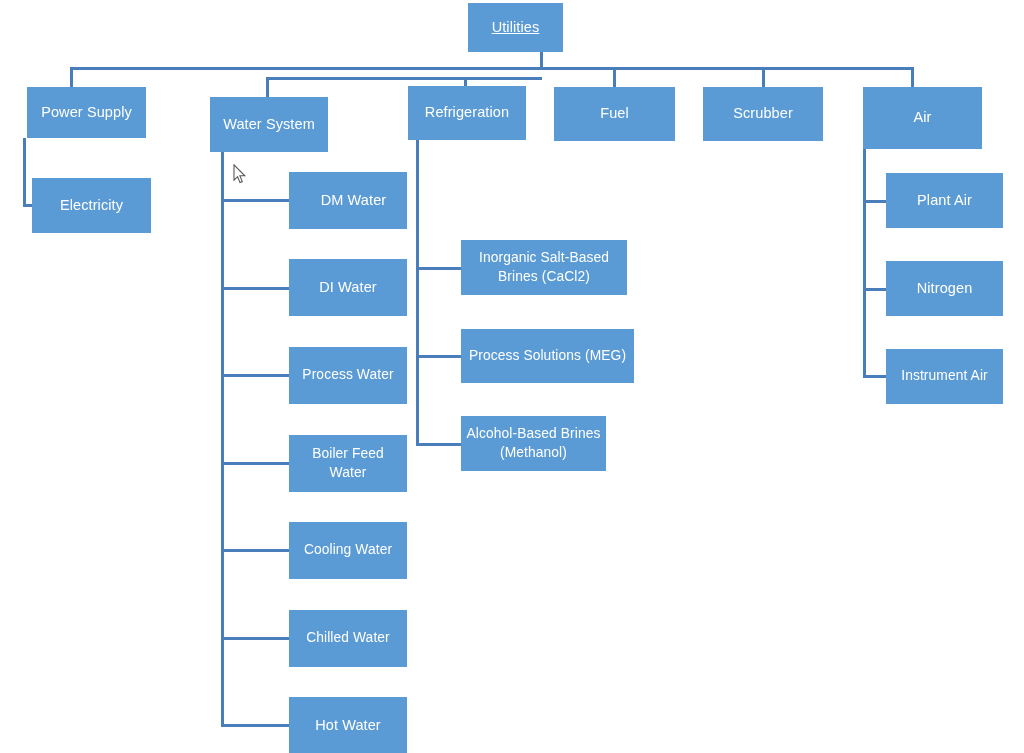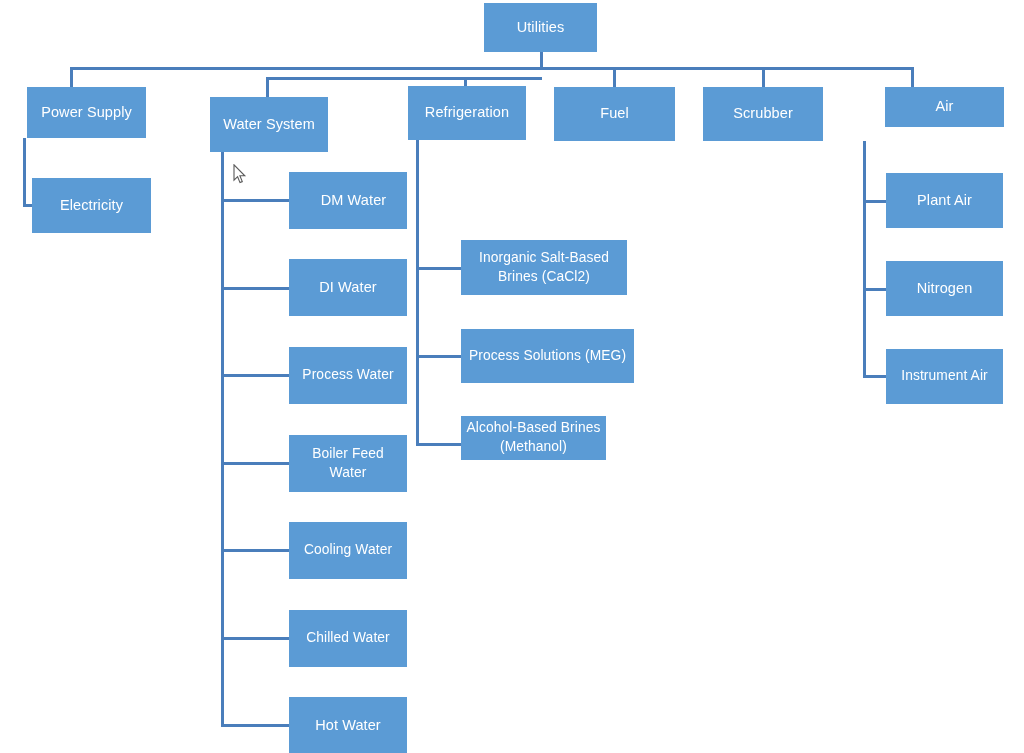--- a/index.html
+++ b/index.html
@@ -78,42 +78,42 @@
   <div class="conn v" style="left:416px; top:140px; width:3px; height:305px;"></div>
   <div class="conn h" style="left:416px; top:267px; width:45px; height:3px;"></div>
   <div class="conn h" style="left:416px; top:355px; width:45px; height:3px;"></div>
   <div class="conn h" style="left:416px; top:443px; width:45px; height:3px;"></div>
 
   <div class="conn v" style="left:863px; top:141px; width:3px; height:235px;"></div>
   <div class="conn h" style="left:863px; top:200px; width:24px; height:3px;"></div>
   <div class="conn h" style="left:863px; top:288px; width:24px; height:3px;"></div>
   <div class="conn h" style="left:863px; top:375px; width:24px; height:3px;"></div>
 
-  <div class="node" style="left:484px; top:3px; width:113px; height:49px;">Utilities</div>
+  <div class="node" style="left:468px; top:3px; width:95px; height:49px;text-decoration:underline;">Utilities</div>
 
   <div class="node" style="left:27px; top:87px; width:119px; height:51px;">Power Supply</div>
   <div class="node" style="left:210px; top:97px; width:118px; height:55px;">Water System</div>
   <div class="node" style="left:408px; top:86px; width:118px; height:54px;">Refrigeration</div>
   <div class="node" style="left:554px; top:87px; width:121px; height:54px;">Fuel</div>
   <div class="node" style="left:703px; top:87px; width:120px; height:54px;">Scrubber</div>
-  <div class="node" style="left:885px; top:87px; width:119px; height:40px;">Air</div>
+  <div class="node" style="left:863px; top:87px; width:119px; height:62px;">Air</div>
 
   <div class="node" style="left:32px; top:178px; width:119px; height:55px;">Electricity</div>
 
   <div class="node" style="left:289px; top:172px; width:118px; height:57px;padding-left:16px;">DM Water</div>
   <div class="node" style="left:289px; top:259px; width:118px; height:57px;">DI Water</div>
   <div class="node small" style="left:289px; top:347px; width:118px; height:57px;">Process Water</div>
   <div class="node small" style="left:289px; top:435px; width:118px; height:57px;">Boiler Feed Water</div>
   <div class="node small" style="left:289px; top:522px; width:118px; height:57px;">Cooling Water</div>
   <div class="node small" style="left:289px; top:610px; width:118px; height:57px;">Chilled Water</div>
   <div class="node" style="left:289px; top:697px; width:118px; height:57px;">Hot Water</div>
 
   <div class="node small" style="left:461px; top:240px; width:166px; height:55px;">Inorganic Salt-Based Brines (CaCl2)</div>
   <div class="node small" style="left:461px; top:329px; width:173px; height:54px;">Process Solutions (MEG)</div>
-  <div class="node small" style="left:461px; top:416px; width:145px; height:44px;">Alcohol-Based Brines (Methanol)</div>
+  <div class="node small" style="left:461px; top:416px; width:145px; height:55px;">Alcohol-Based Brines (Methanol)</div>
 
   <div class="node" style="left:886px; top:173px; width:117px; height:55px;">Plant Air</div>
   <div class="node" style="left:886px; top:261px; width:117px; height:55px;">Nitrogen</div>
   <div class="node small" style="left:886px; top:349px; width:117px; height:55px;">Instrument  Air</div>
 
   <div id="cursor" style="left:233px; top:164px;">
     <svg width="14" height="20" viewBox="0 0 14 20" xmlns="http://www.w3.org/2000/svg">
       <path d="M1,0.8 L1,16.2 L4.6,12.7 L7.0,18.6 L9.3,17.6 L6.9,11.8 L11.8,11.8 Z" fill="#ffffff" stroke="#5a5a5a" stroke-width="1.1"></path>
     </svg>
   </div>

